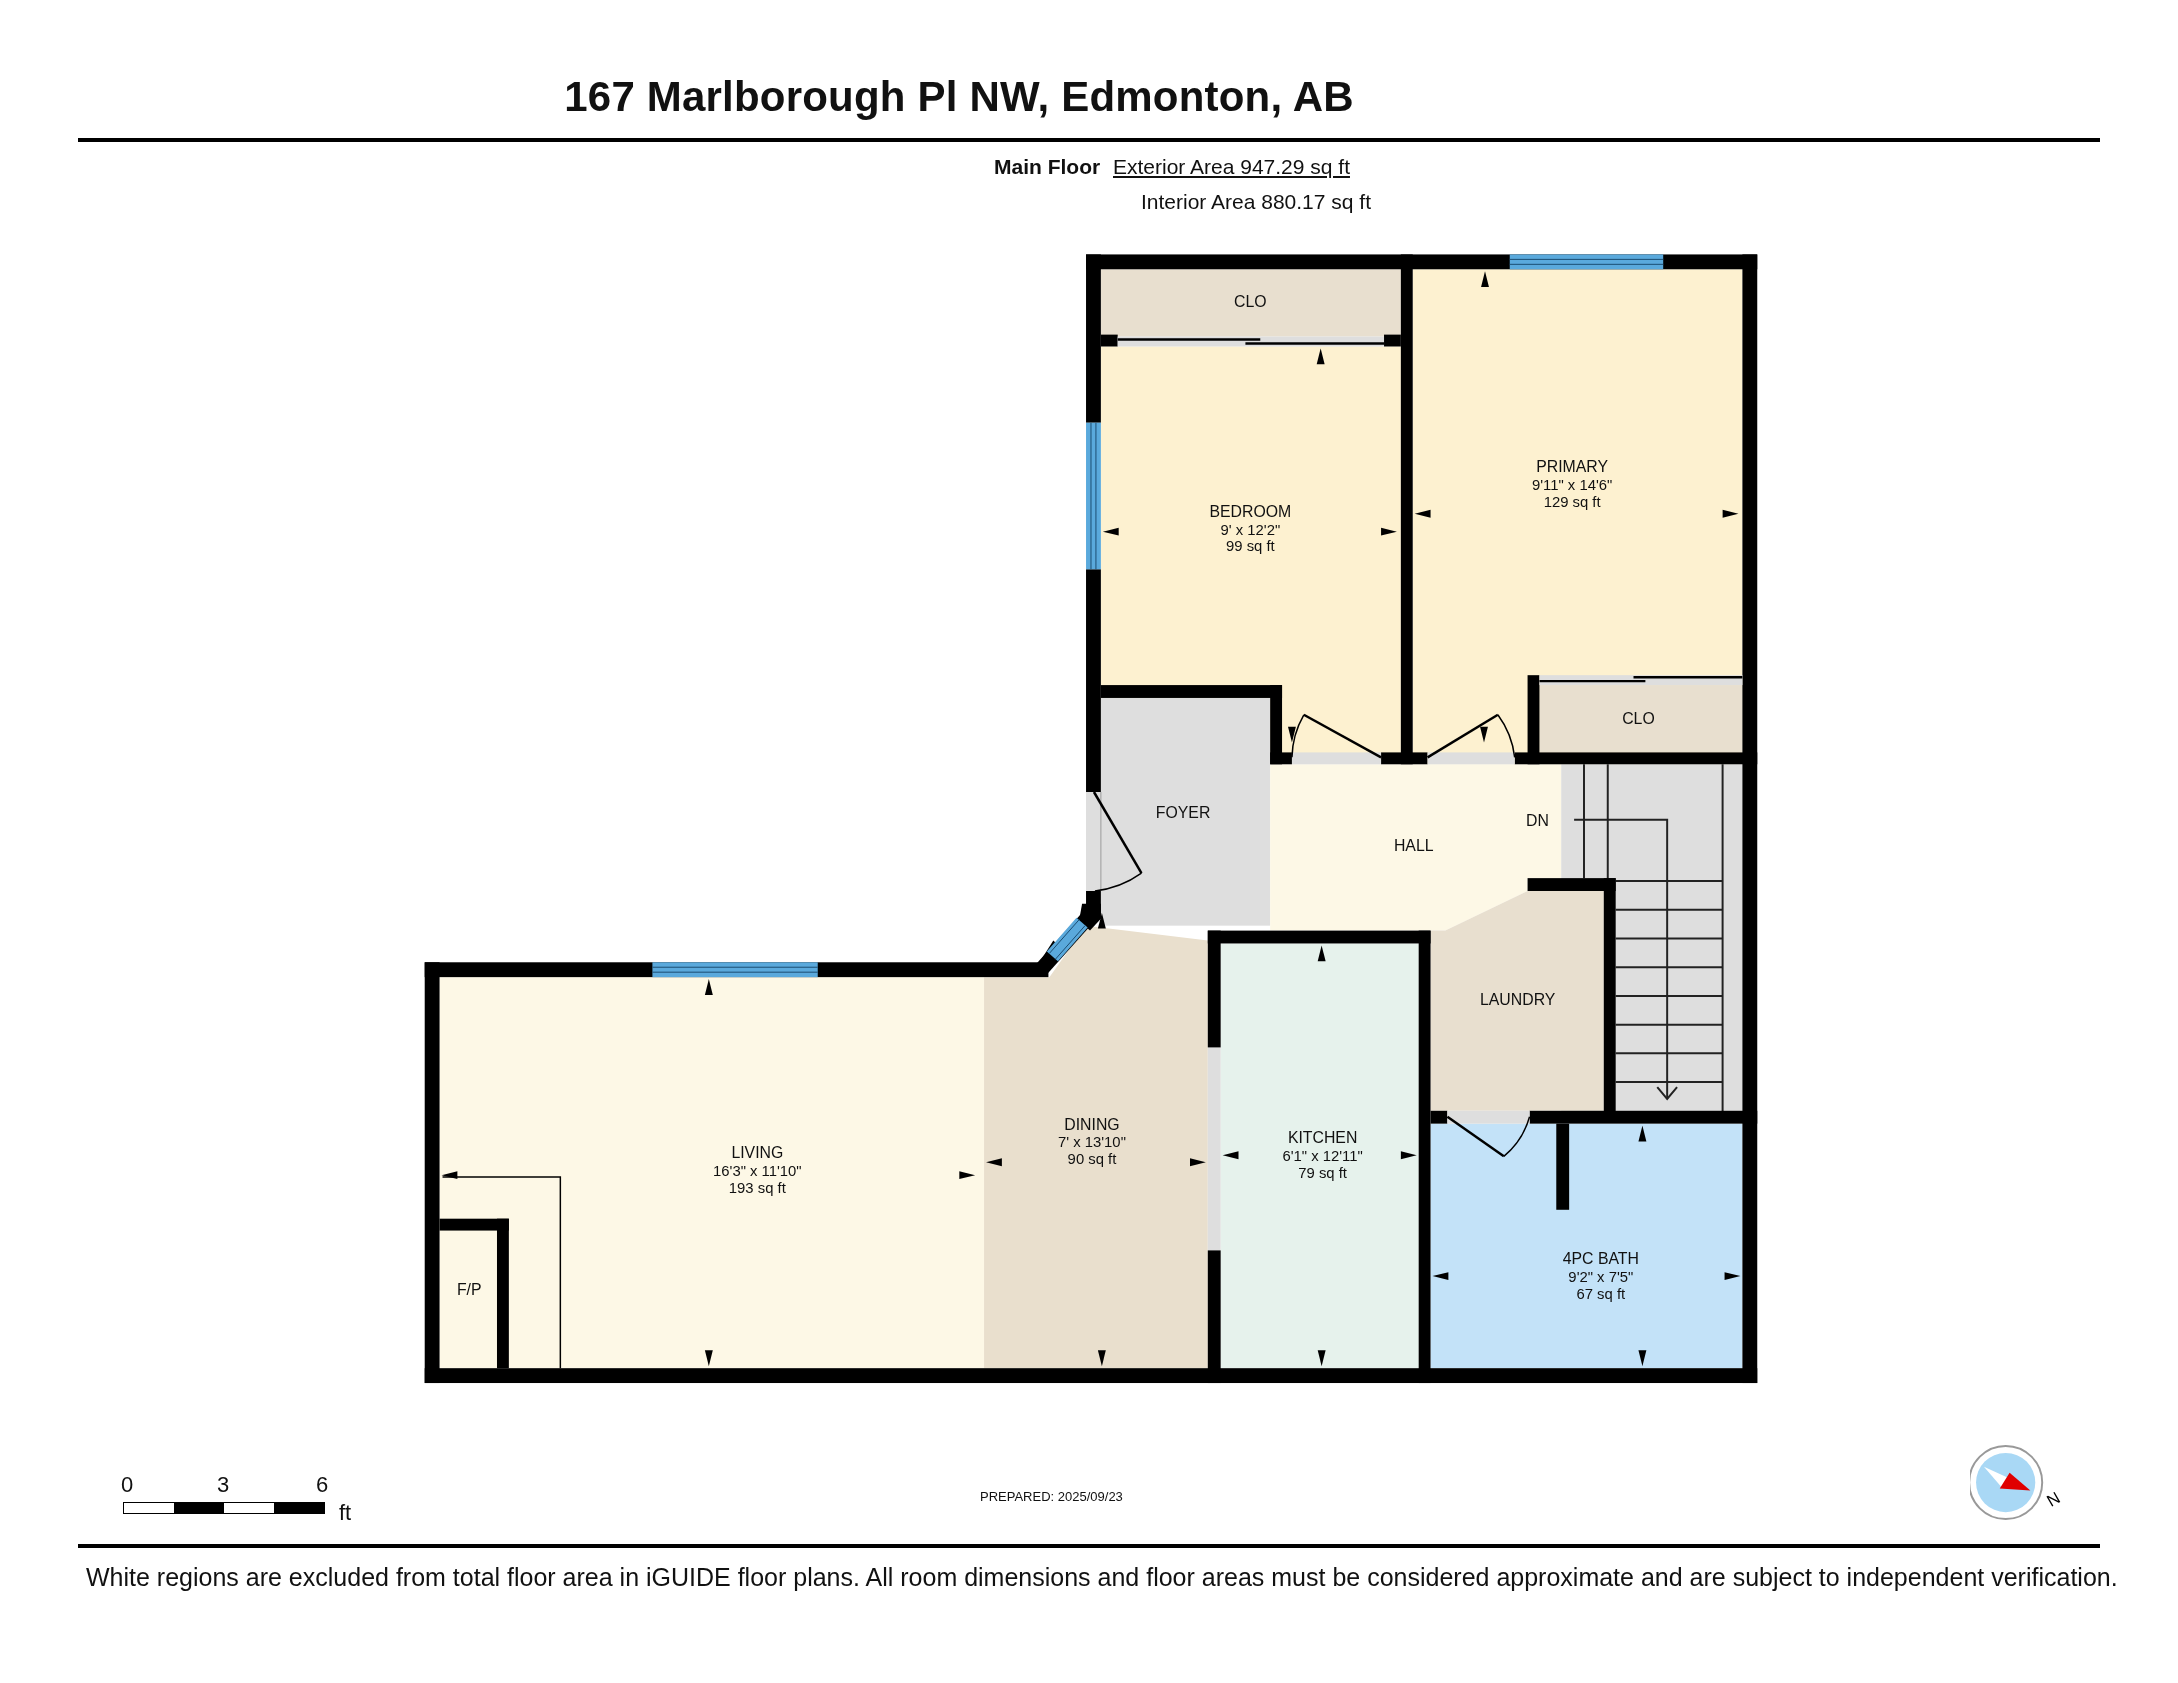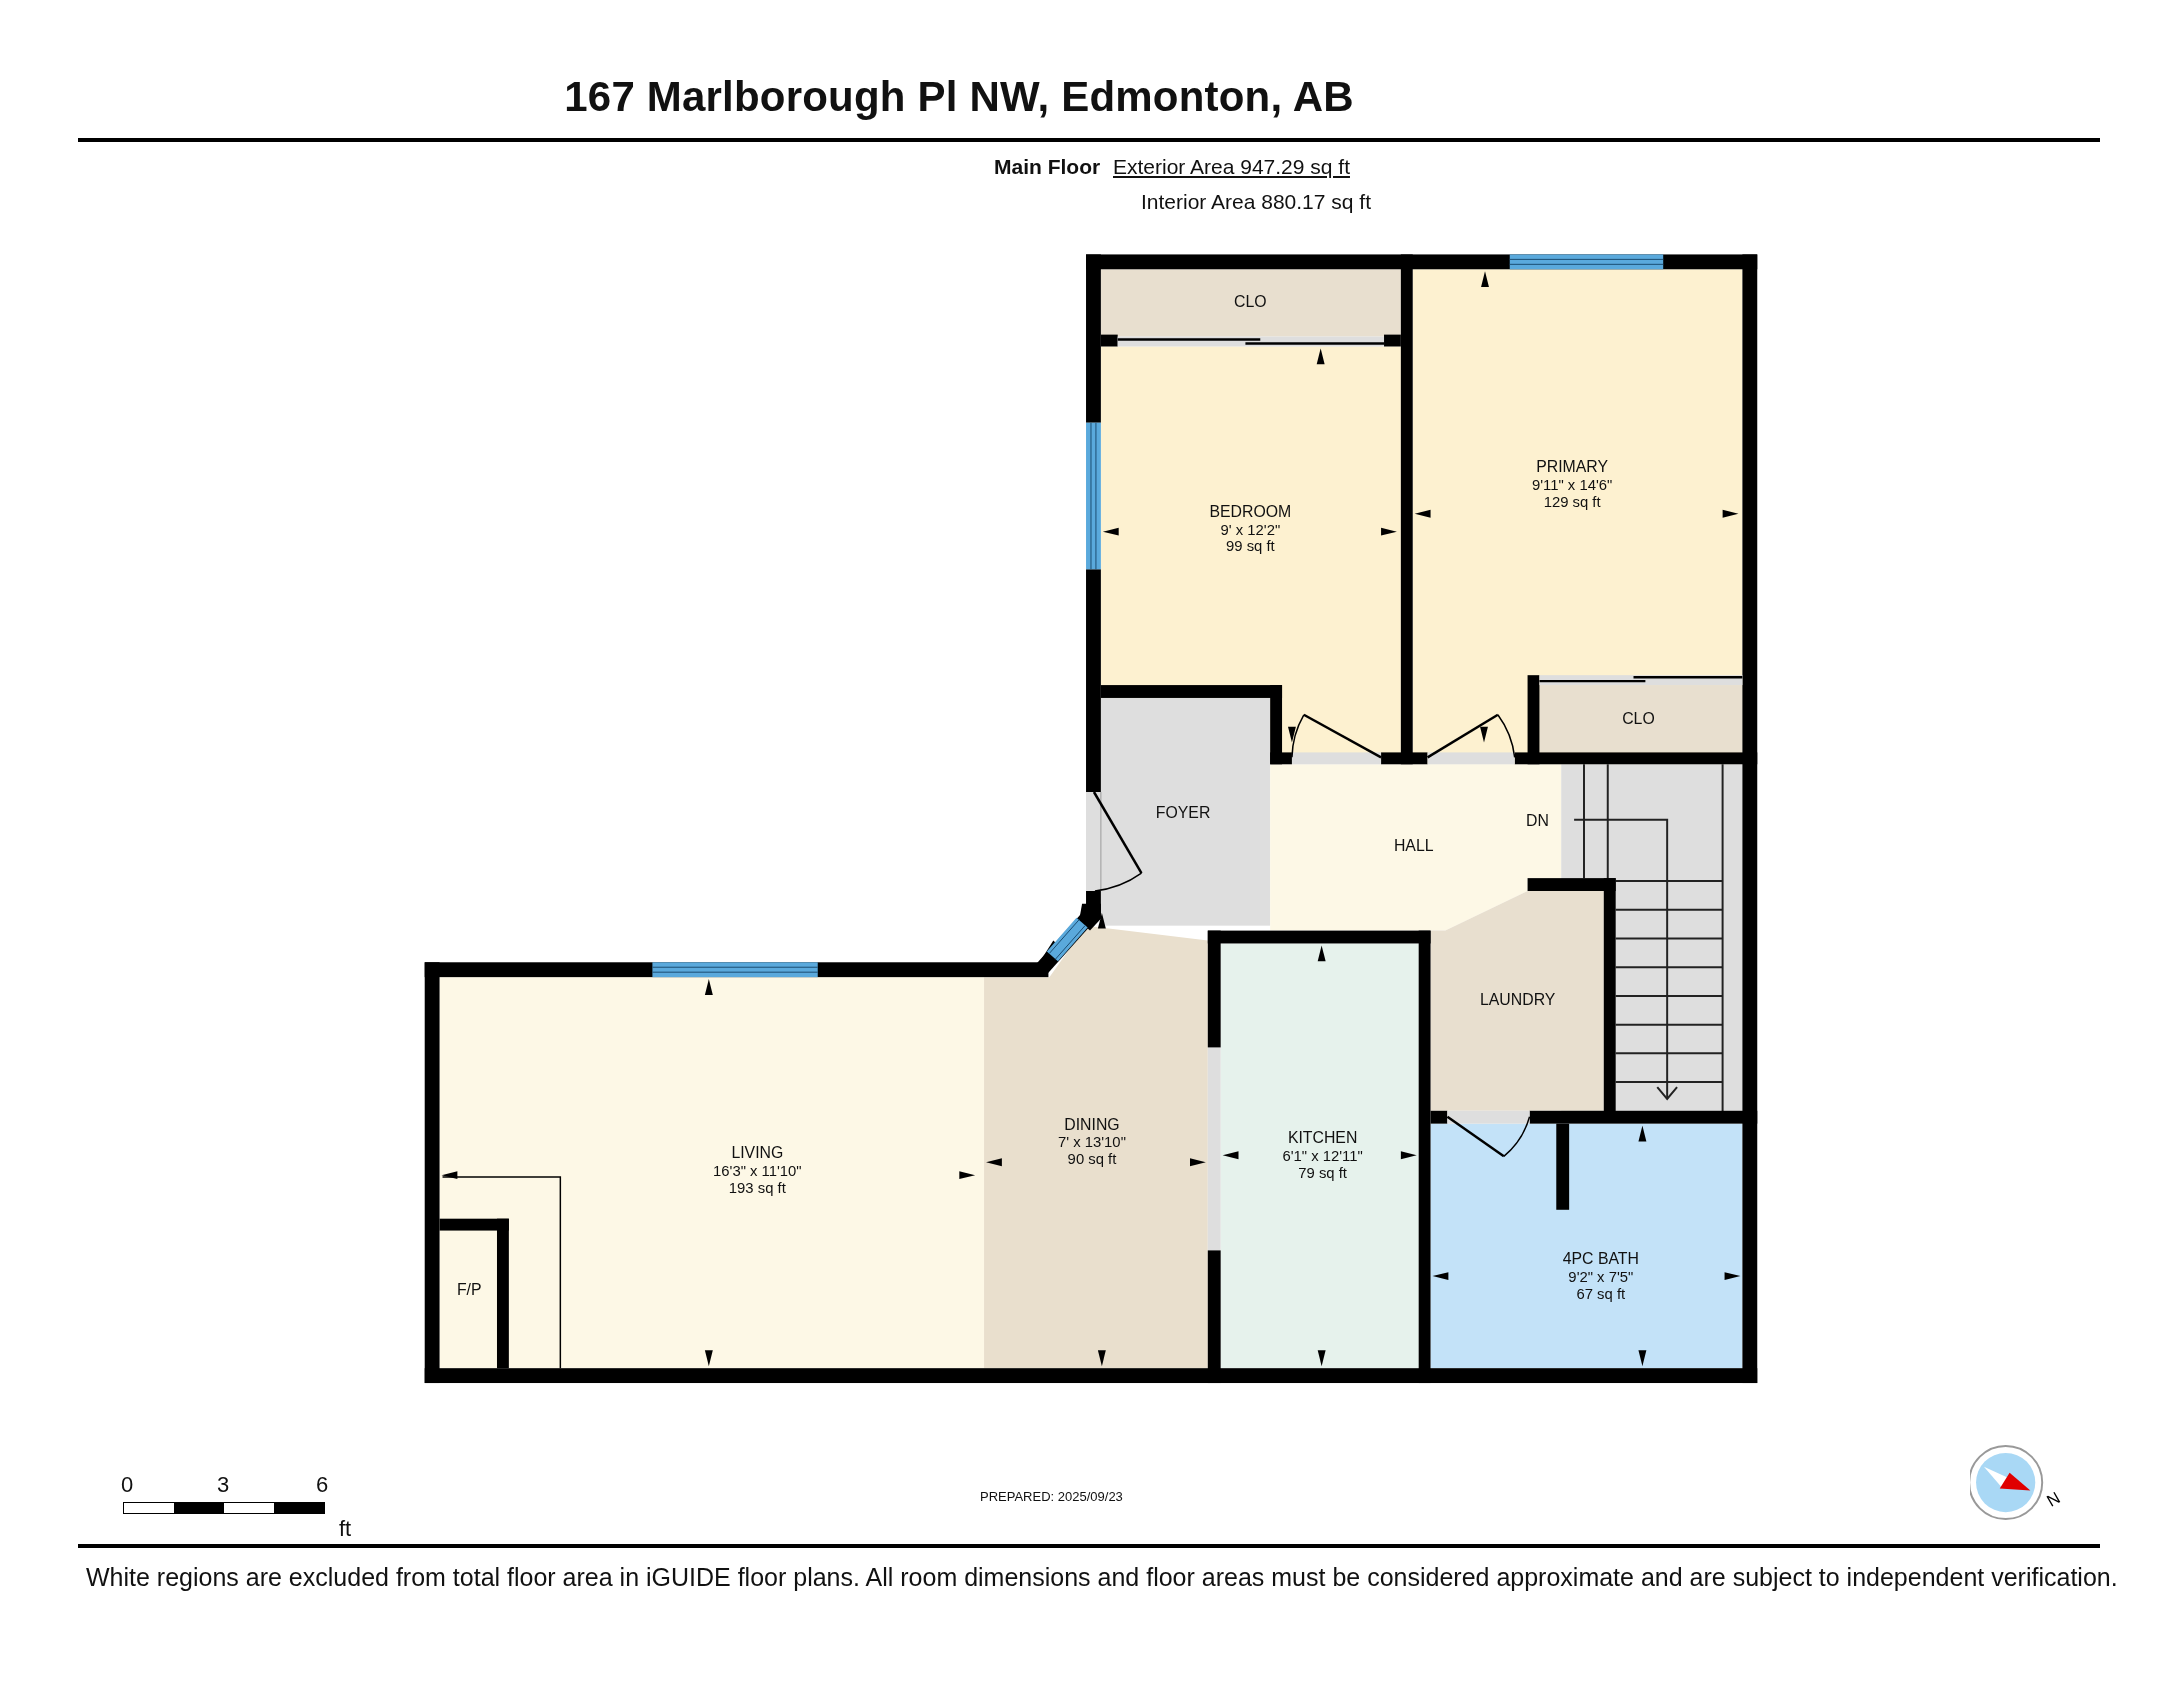--- a/index.html
+++ b/index.html
@@ -13,21 +13,21 @@
   .area-line.ext { top:155px;text-decoration:underline; }
   .area-line.int { top:190px;margin-left:28px; }
   .plan { position:absolute; left:0; top:0; }
   .room-text { font-family:"Liberation Sans", sans-serif; fill:#111; text-anchor:middle; }
   .room-name { font-size:16px; }
   .room-dim { font-size:15px; }
   .scale { position:absolute; left:123px; top:1472px; }
   .scale-num { position:absolute; top:0; font-size:22px; }
   .scale-bar { position:absolute; top:30px; left:0; width:200px; height:10px; border:1px solid #000; display:flex; }
   .scale-bar span { flex:1; height:100%; }
-  .scale-unit { position:absolute; left:216px; top:44px; font-size:22px; }
+  .scale-unit { position:absolute; left:216px; top:28px; font-size:22px; }
   .prepared { position:absolute; left:980px; top:1489px; font-size:13px; }
   .disclaimer { position:absolute; left:86px; top:1563px; font-size:25px; }
   .compass { position:absolute; left:1970px; top:1443px; }
 </style>
 </head>
 <body>
 
 <div class="title">167 Marlborough Pl NW, Edmonton, AB</div>
 <div class="rule top"></div>
 

